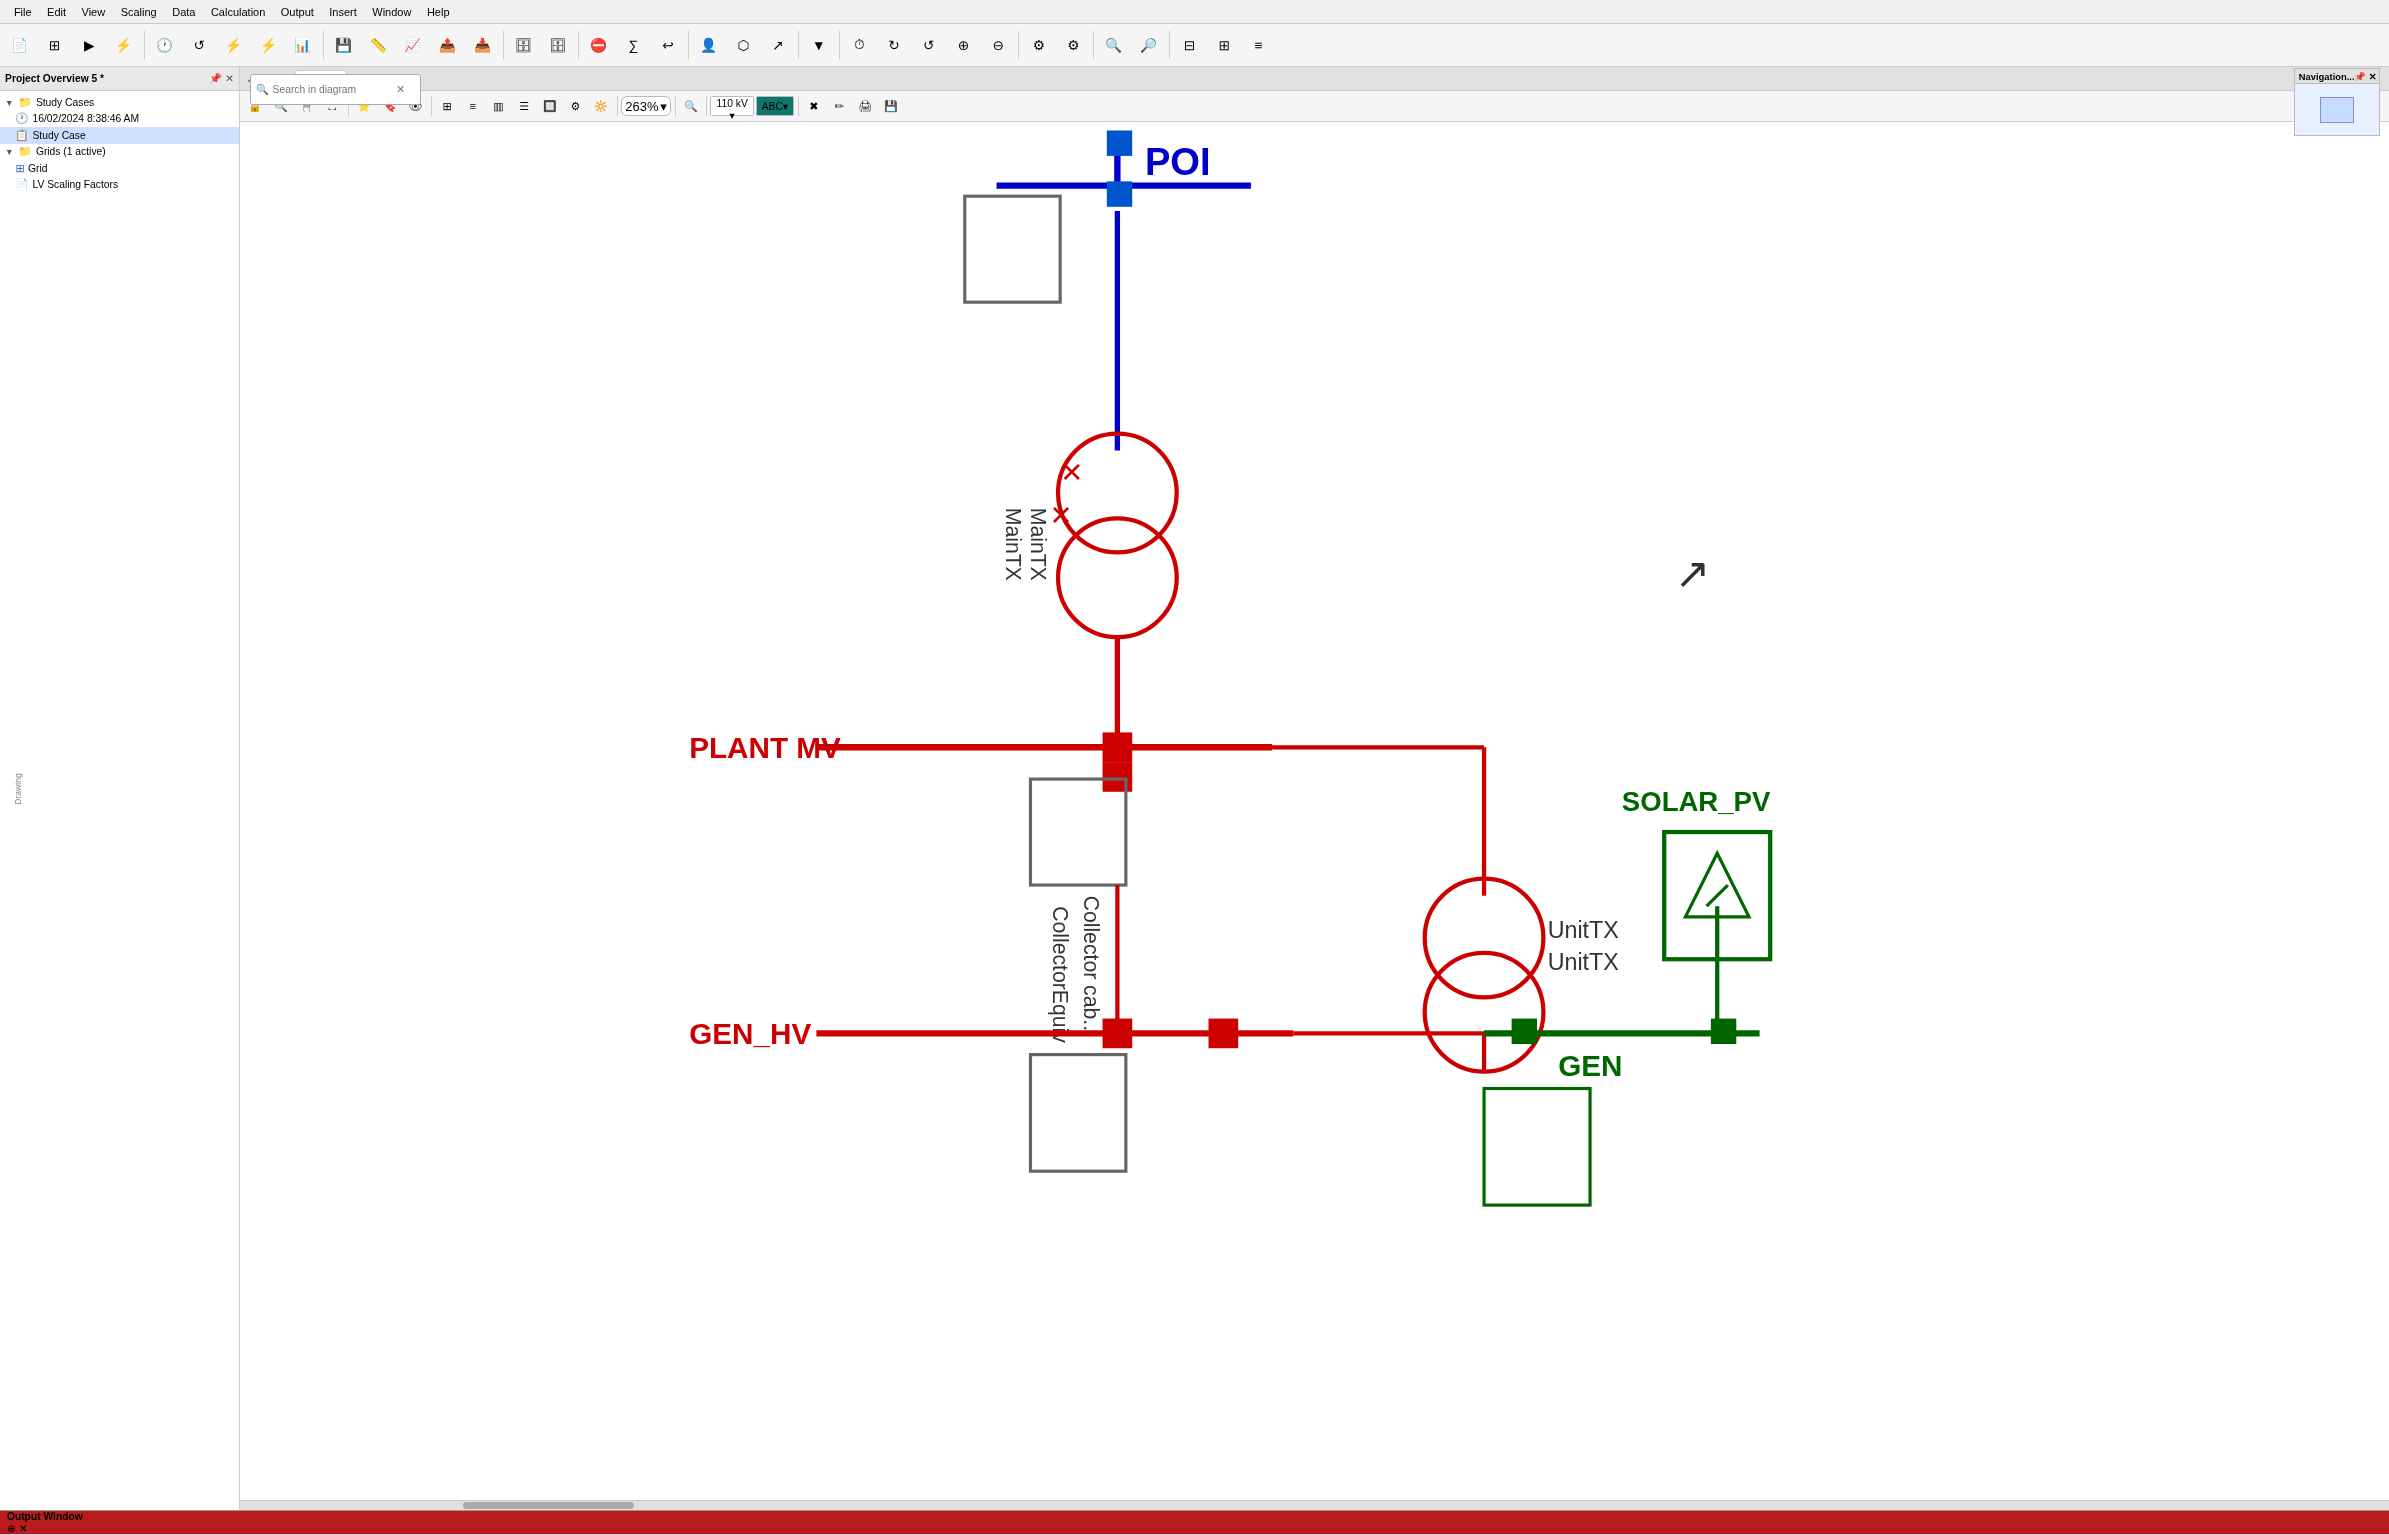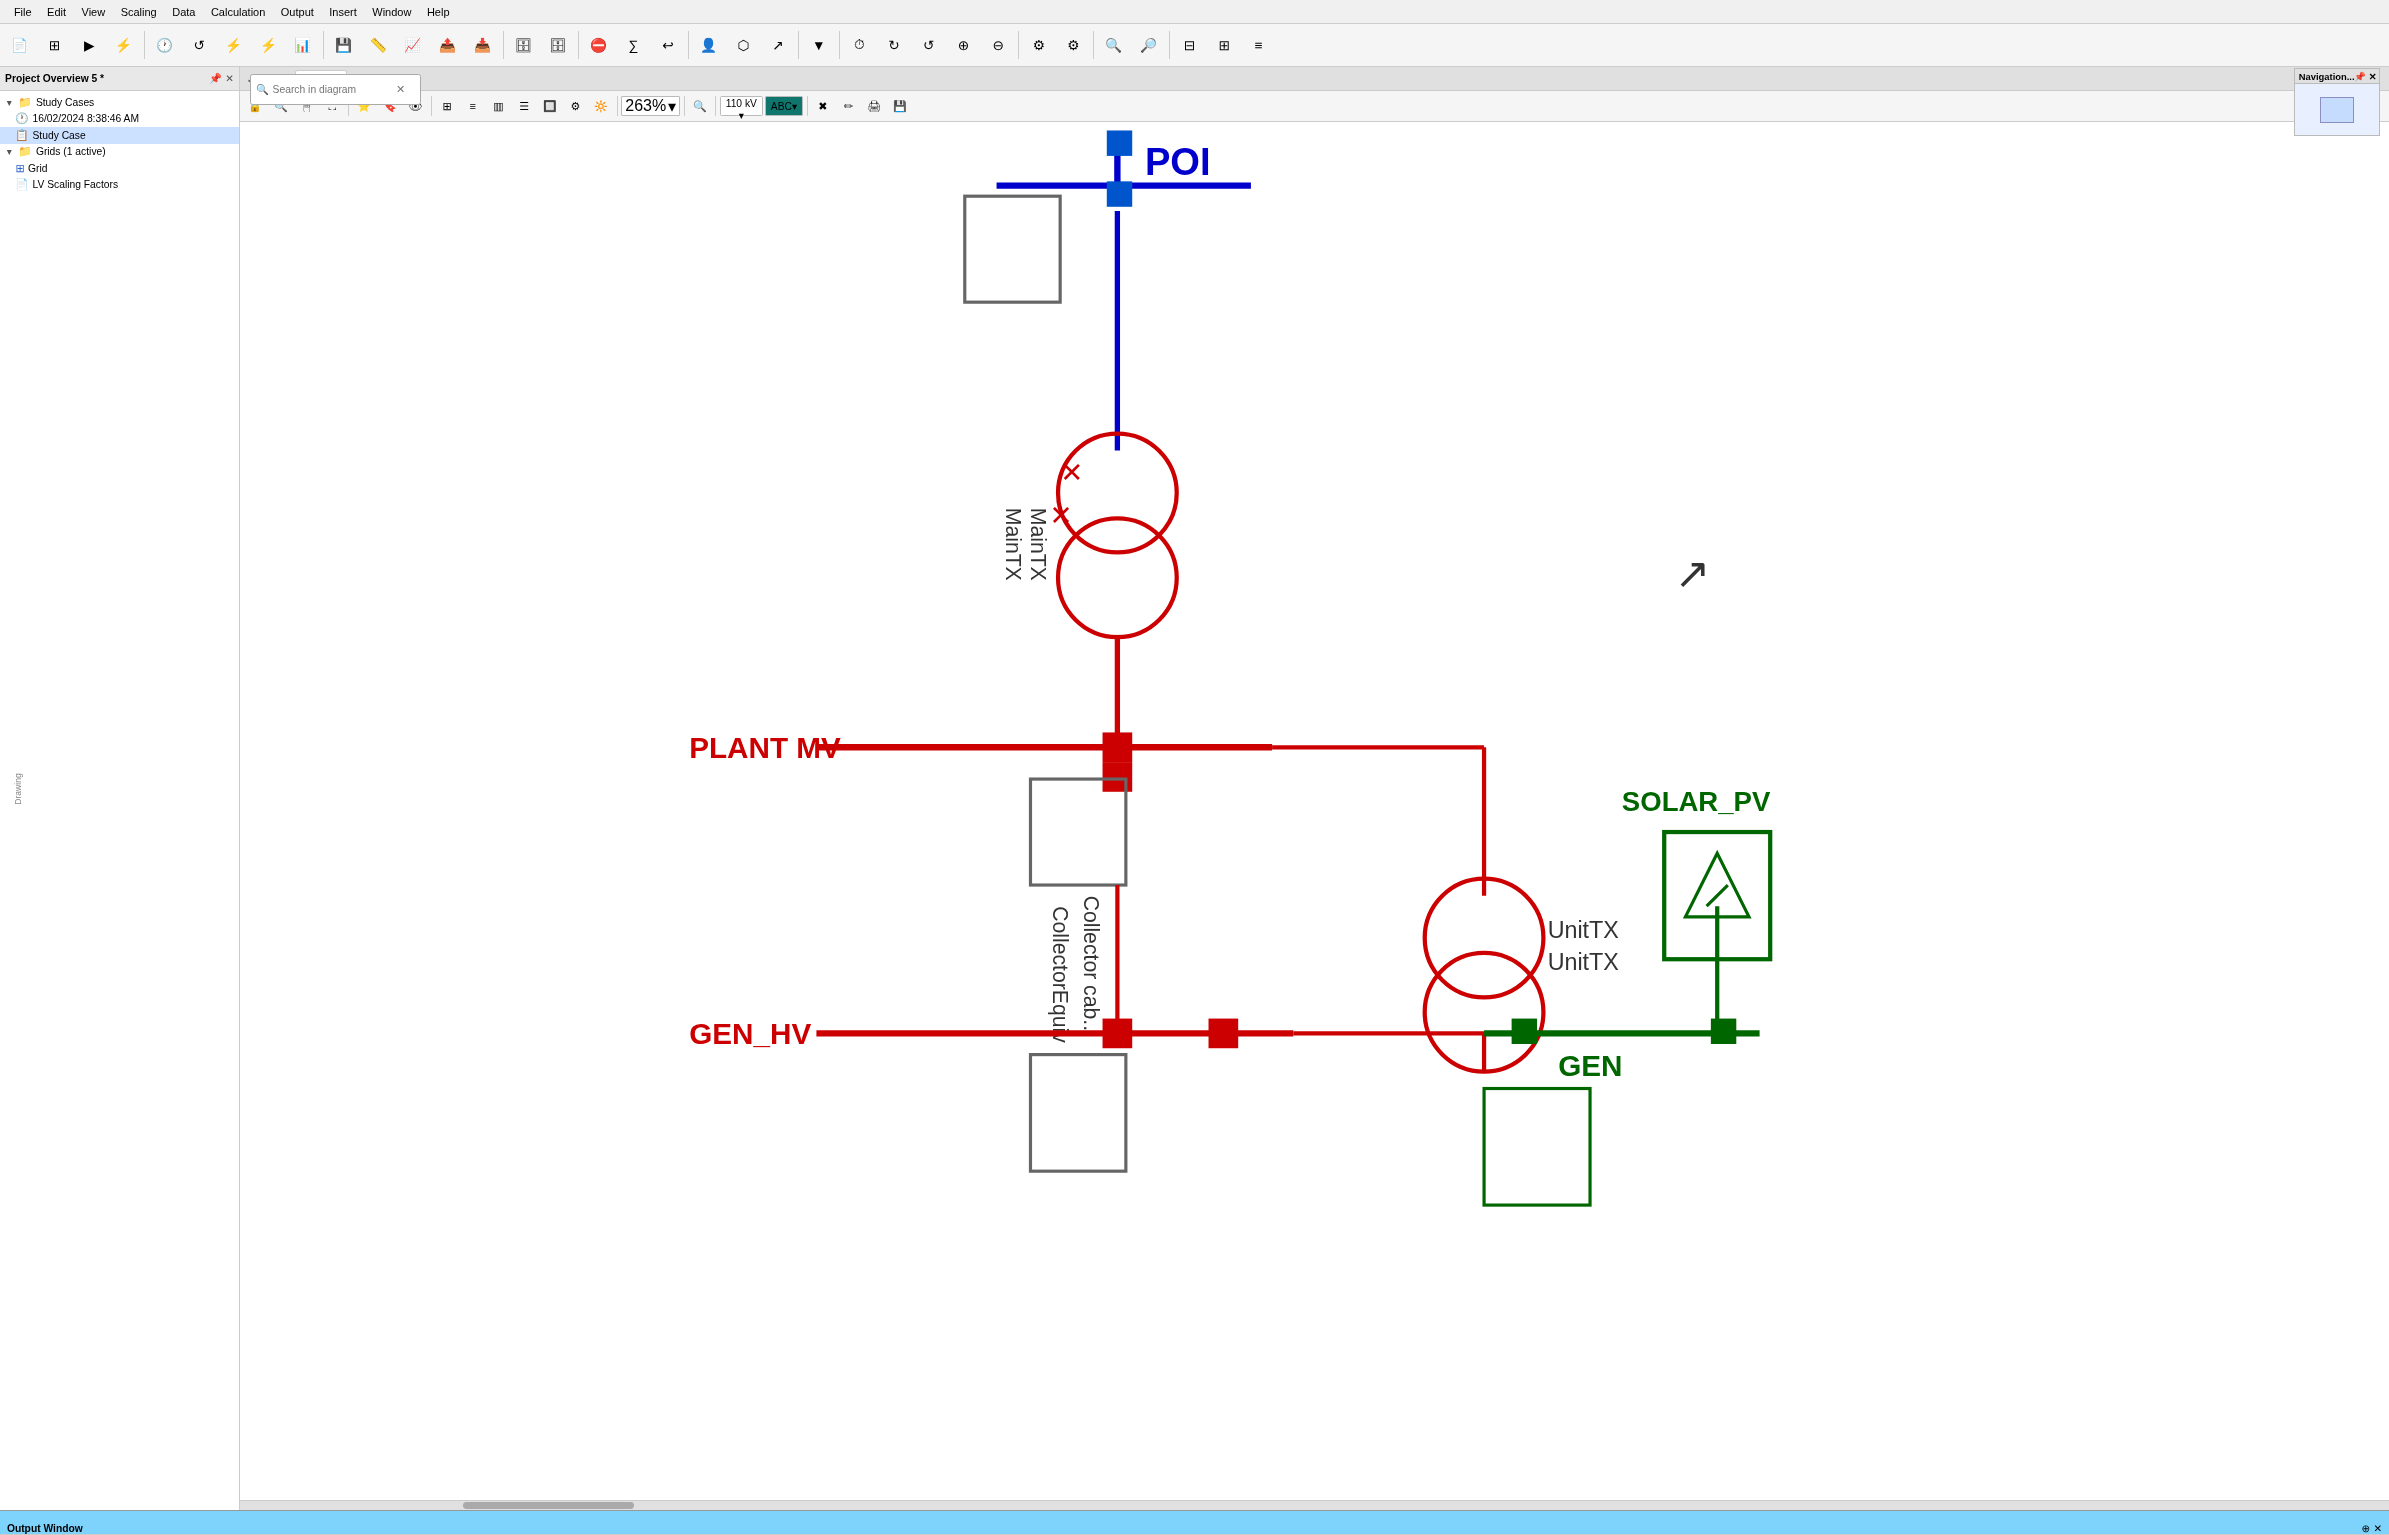--- a/index.html
+++ b/index.html
@@ -42,21 +42,21 @@
     .tree-icon { font-size: 11px; }
     .tree-label { font-size: 10.3px; }
 
     
     .diagram-area { flex: 1; background: #fff; display: flex; flex-direction: column; position: relative; overflow: hidden; }
 
     
     .diagram-toolbar { display: flex; align-items: center; background: #f5f5f5; border-bottom: 0.9px solid #ccc; height: 31px; padding: 0 3.4px; gap: 1.7px; flex-wrap: wrap; }
     .diag-btn { width: 24px; height: 24px; display: flex; align-items: center; justify-content: center; border: 0.9px solid transparent; border-radius: 1.7px; cursor: pointer; font-size: 11px; }
     .diag-sep { width: 0.9px; height: 20.6px; background: #ccc; margin: 0 1.7px; }
-    .zoom-dropdown { display: flex; align-items: center; border: 0.9px solid #bbb; border-radius: 1px; background: #fff; padding: 0.9px 3.4px; font-size: 16px; cursor: pointer; height: 20.6px; gap: 1.7px; }
+    .zoom-dropdown { display: flex; align-items: center; border: 0.9px solid #bbb; border-radius: 6px; background: #fff; padding: 0.9px 3.4px; font-size: 13px; cursor: pointer; height: 20.6px; gap: 1.7px; }
     .voltage-dropdown { display: flex; align-items: center; border: 0.9px solid #bbb; border-radius: 1.7px; background: #fff; padding: 0.9px 5.1px; font-size: 10.3px; cursor: pointer; height: 20.6px; flex-direction: column; }
     .label-dropdown { display: flex; align-items: center; border: 0.9px solid #bbb; border-radius: 1.7px; background: #0f766e; padding: 0.9px 5.1px; font-size: 10.3px; cursor: pointer; height: 20.6px; }
 
     
     .search-bar { position: absolute; top: 6.9px; left: 10.3px; display: flex; align-items: center; background: #fff; border: 0.9px solid #aaa; border-radius: 2.6px; padding: 1.7px 5.1px; gap: 3.4px; z-index: 10; width: 171px; height: 31px; }
     .search-input { border: none; outline: none; font-size: 10.3px; width: 120px; }
     .search-close { cursor: pointer; color: #777; font-size: 11px; }
 
     
     .diagram-svg { flex: 1; overflow: hidden; }
@@ -66,21 +66,21 @@
     .nav-panel-header { display: flex; align-items: center; justify-content: space-between; background: #e0e0e0; padding: 1.7px 3.4px; font-size: 9.4px; border-bottom: 0.9px solid #bbb; }
     .nav-panel-content { height: 51px; background: #e8f0ff; display: flex; align-items: center; justify-content: center; }
     .nav-viewport { width: 34px; height: 26px; background: #b8d4ff; border: 0.9px solid #66a; opacity: 0.7; }
 
     
     .h-scrollbar { height: 10.3px; background: #e0e0e0; border-top: 0.9px solid #ccc; display: flex; align-items: center; }
     .h-scrollbar-thumb { width: 171px; height: 6.9px; background: #aaa; border-radius: 3.4px; margin: 0 223px; }
 
     
     .output-window { height: 257px; background: #fff; border-top: 1.7px solid #999; display: flex; flex-direction: column; }
-    .output-header { display: flex; align-items: flex-end; justify-content: space-between; background: #7dd3fc; border-bottom: 0.9px solid #ccc; height: 24px; padding: 0 6.9px; }
+    .output-header { display: flex; align-items: flex-start; justify-content: space-between; background: #b91c1c; border-bottom: 0.9px solid #ccc; height: 24px; padding: 0 6.9px; flex-direction: column; }
     .output-title { font-size: 10.3px; font-weight: bold; }
     .output-header-btns { display: flex; gap: 3.4px; }
 
     
     .side-label { position: absolute; left: 1.7px; top: 50%; transform: translateY(-50%) rotate(-90deg); font-size: 8.6px; color: #888; white-space: nowrap; }
 
     
     .bus-label-red { fill: #cc0000; font-size: 14px; font-weight: bold; }
     .bus-label-green { fill: #006600; font-size: 14px; font-weight: bold; }
     .element-label { fill: #333; font-size: 11px; }

